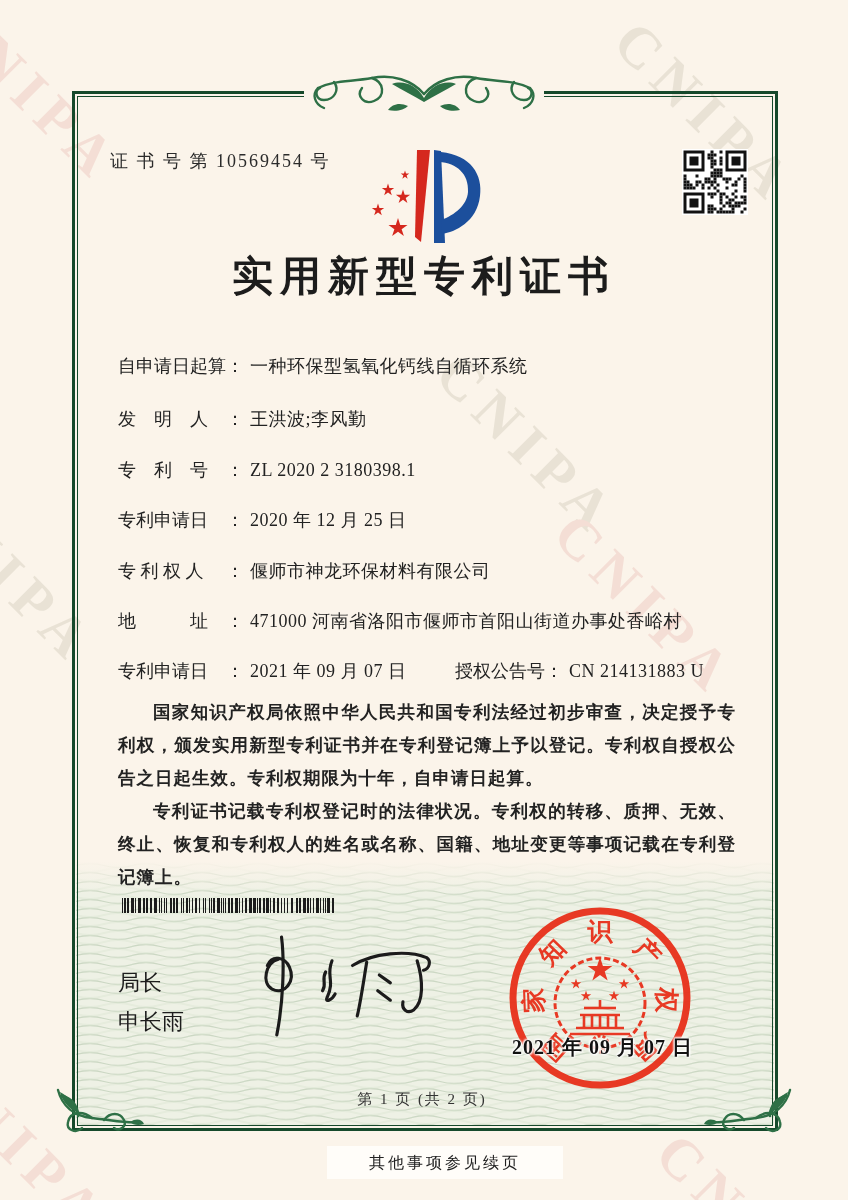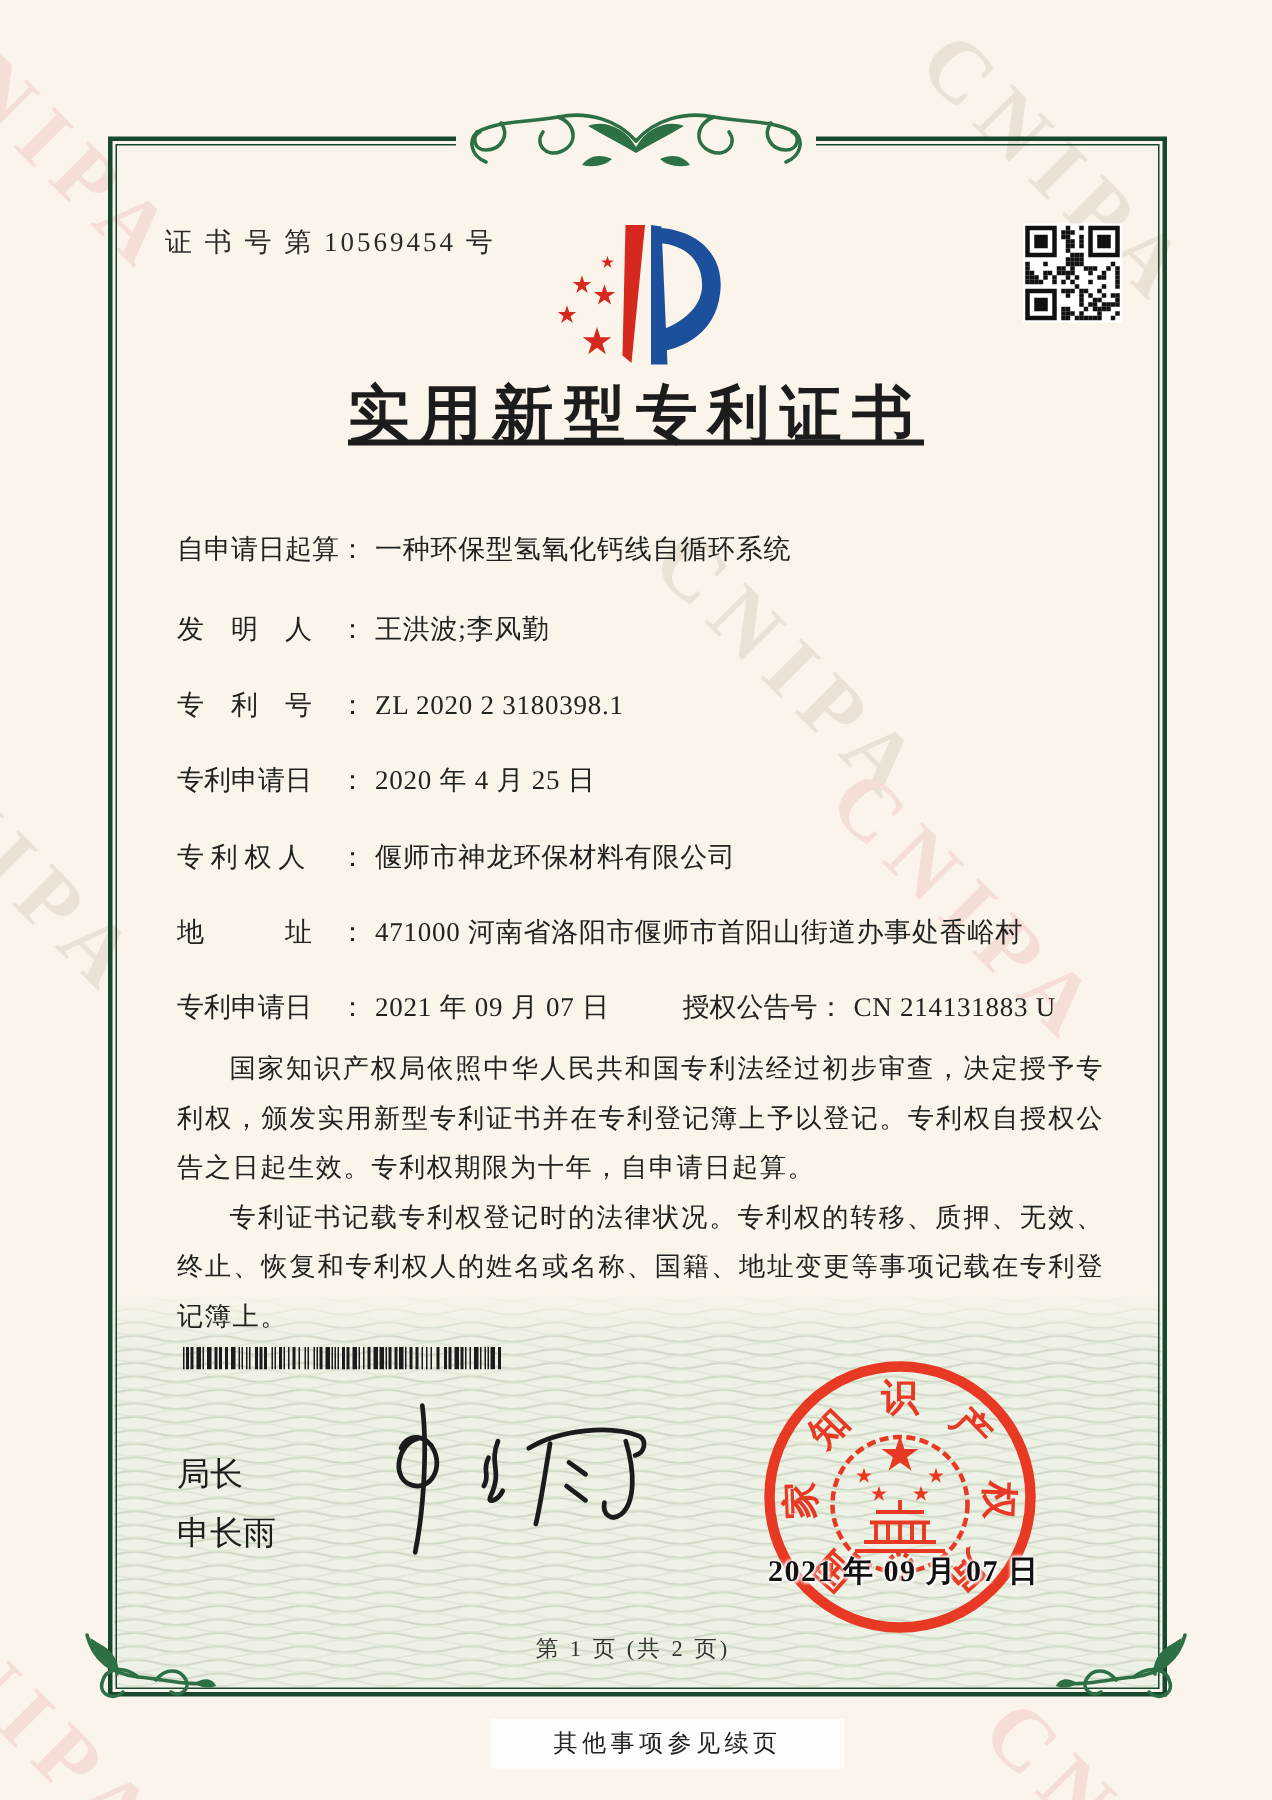--- a/index.html
+++ b/index.html
@@ -27,31 +27,31 @@
   .ornament-corner{position:absolute;z-index:3;width:92px;height:58px;}
   .ornament-corner.left{left:52px;top:1082px;}
   .ornament-corner.right{left:704px;top:1082px;transform:scaleX(-1);}
 
   
   .cert-no{position:absolute;left:110px;top:149px;z-index:3;font-size:18px;color:#2b2b2b;
            letter-spacing:2px;}
   .logo{position:absolute;left:333px;top:130px;width:200px;height:122px;z-index:3;}
   .qr{position:absolute;left:682px;top:149px;width:66px;height:66px;z-index:3;background:#fff;}
   .title{position:absolute;left:0;top:249px;width:848px;text-align:center;z-index:3;
-         font-size:41px;font-weight:700;color:#1c1c1c;letter-spacing:7px;text-decoration:underline;}
+         font-size:41px;font-weight:700;color:#1c1c1c;letter-spacing:7px;}
 
   .fields{position:absolute;left:118px;top:0;width:628px;z-index:3;}
   .frow{position:absolute;left:0;white-space:nowrap;font-size:18px;color:#222;}
   .flabel{display:inline-block;min-width:108px;}
   .fcolon{display:inline-block;margin-right:6px;}
   .fvalue{letter-spacing:.5px;}
   .grant-no{position:absolute;left:337px;top:0;white-space:nowrap;}
 
   .body-text{position:absolute;left:118px;top:696px;width:618px;z-index:3;font-size:17.5px;
-             color:#222;line-height:33px;text-align:justify;letter-spacing:1px;}
+             color:#222;line-height:33px;text-align:justify;letter-spacing:1px;font-weight:bold;}
   .body-text p{margin:0;text-indent:2em;}
 
   .barcode{position:absolute;left:122px;top:898px;width:215px;height:15px;z-index:3;}
 
   .commissioner{position:absolute;left:118px;top:968px;z-index:3;font-size:22px;color:#1d1d1d;}
   .commissioner .name{margin-top:9px;}
   .signature{position:absolute;left:250px;top:930px;width:205px;height:112px;z-index:3;}
   .sig-stroke{fill:none;stroke:#1b1b1b;stroke-width:4;stroke-linecap:round;stroke-linejoin:round;}
 
   .seal{position:absolute;left:506px;top:904px;width:188px;height:188px;z-index:3;opacity:.95;}
@@ -301,21 +301,21 @@
     <div class="frow" style="top:354px">
       <span class="flabel">自申请日起算</span><span class="fcolon">：</span><span class="fvalue">一种环保型氢氧化钙线自循环系统</span>
     </div>
     <div class="frow" style="top:407px">
       <span class="flabel">发　明　人</span><span class="fcolon">：</span><span class="fvalue">王洪波;李风勤</span>
     </div>
     <div class="frow" style="top:458px">
       <span class="flabel">专　利　号</span><span class="fcolon">：</span><span class="fvalue">ZL 2020 2 3180398.1</span>
     </div>
     <div class="frow" style="top:508px">
-      <span class="flabel">专利申请日</span><span class="fcolon">：</span><span class="fvalue">2020 年 4 月 25 日</span>
+      <span class="flabel">专利申请日</span><span class="fcolon">：</span><span class="fvalue">2020 年 12 月 25 日</span>
     </div>
     <div class="frow" style="top:559px">
       <span class="flabel">专 利 权 人</span><span class="fcolon">：</span><span class="fvalue">偃师市神龙环保材料有限公司</span>
     </div>
     <div class="frow" style="top:609px">
       <span class="flabel">地　　　址</span><span class="fcolon">：</span><span class="fvalue">471000 河南省洛阳市偃师市首阳山街道办事处香峪村</span>
     </div>
     <div class="frow" style="top:659px;width:628px">
       <span class="flabel">专利申请日</span><span class="fcolon">：</span><span class="fvalue">2021 年 09 月 07 日</span>
       <span class="grant-no">

